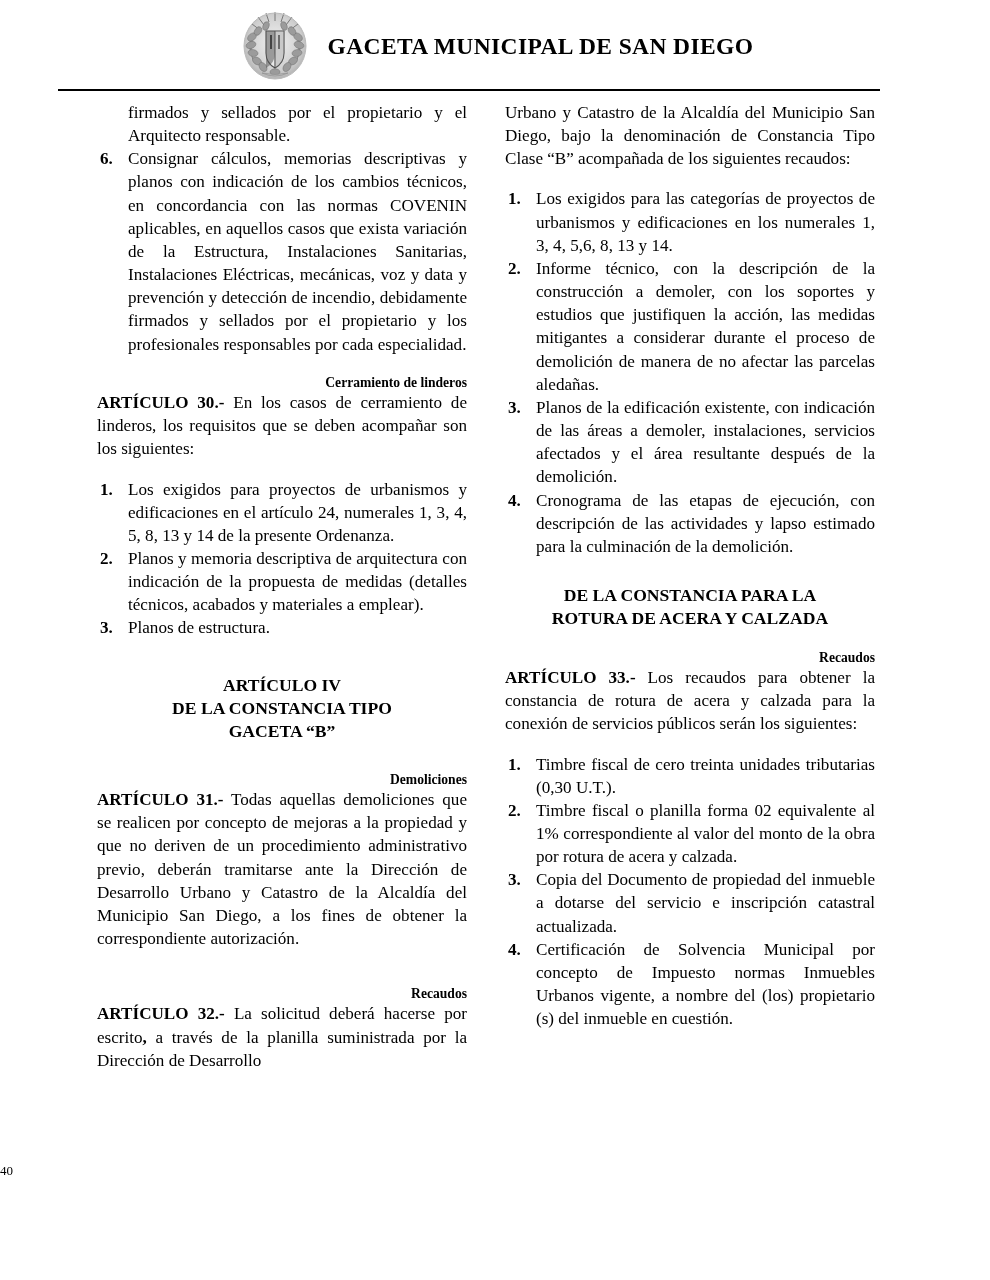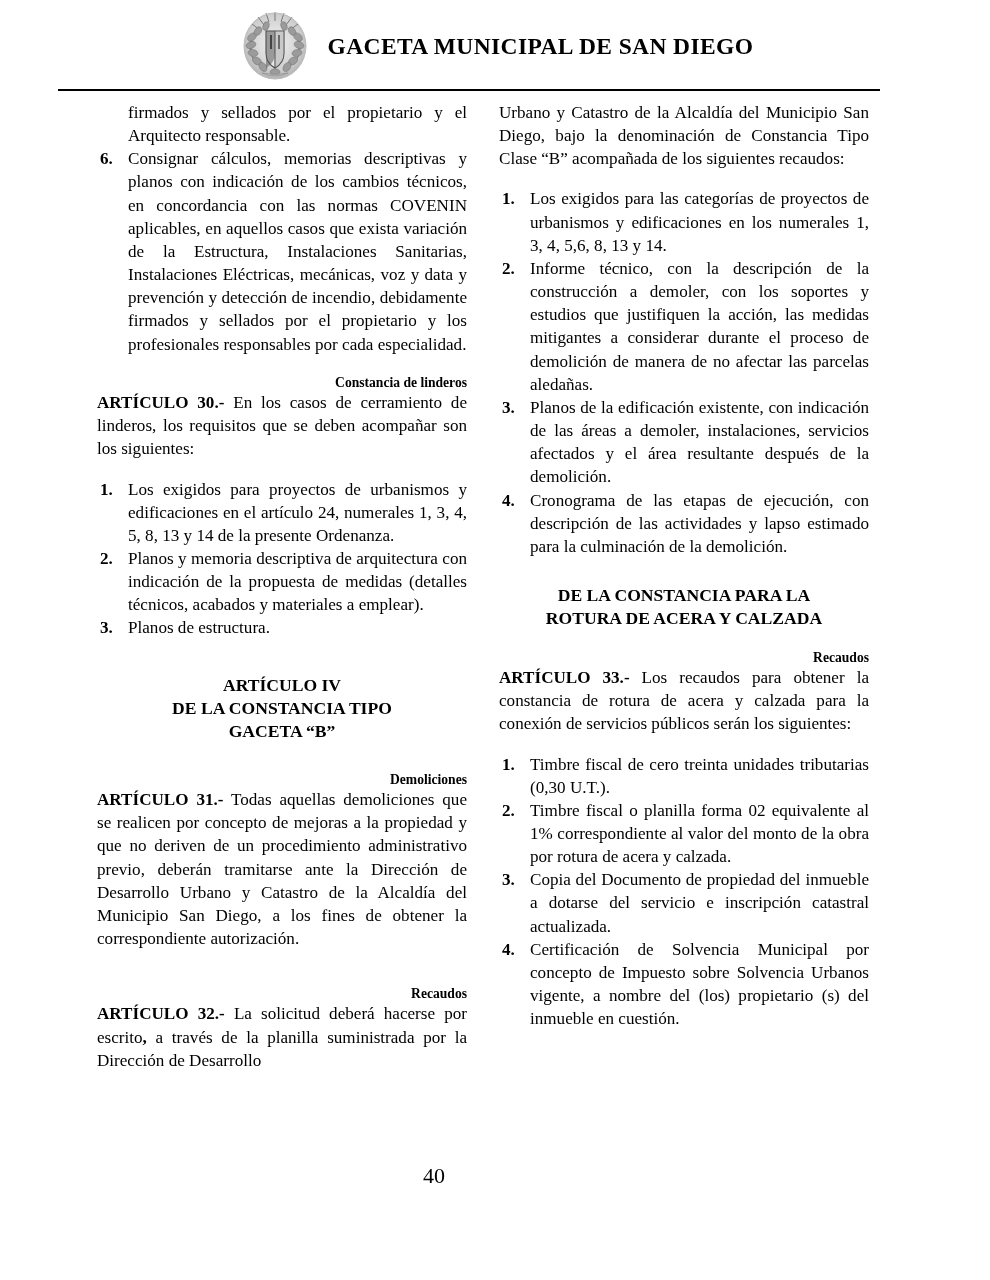--- a/index.html
+++ b/index.html
@@ -50,20 +50,21 @@
     border-top: 2.2px solid #000;
   }
 
   
   .columns {
     position: absolute;
     top: 101px;
     left: 0;
     width: 990px;
     display: flex;
+    gap: 6px;
   }
   .col {
     width: 370px;
     font-size: 17.1px;
     line-height: 1.355;
     text-align: justify;
     text-justify: inter-word;
     hyphens: none;
   }
   .col-left  { margin-left: 97px; }
@@ -121,22 +122,22 @@
 
   .art { font-weight: bold; }
   b.cm { font-weight: bold; }
 
   
   .page-number {
     position: absolute;
     left: 0;
     top: 1163px;
     width: 868px;
-    text-align: center;
-    font-size: 22px;
+    text-align: left;
+    font-size: 13px;
   }
 </style>
 </head>
 <body>
 
 <div class="masthead">
   <div class="crest">
     <svg viewBox="0 0 70 74" xmlns="http://www.w3.org/2000/svg">
       <defs>
         <radialGradient id="gwash" cx="50%" cy="45%" r="60%">
@@ -205,21 +206,21 @@
 
     <ol class="num-list">
       <li>
         <span class="lead">6.</span>
         <span>Consignar cálculos, memorias descriptivas y planos con indicación de los cambios técnicos, en concordancia con las normas COVENIN aplicables, en aquellos casos que exista variación de la Estructura, Instalaciones Sanitarias, Instalaciones Eléctricas, mecánicas, voz y data   y prevención y detección de incendio, debidamente firmados y sellados por el propietario y los profesionales responsables por cada especialidad.</span>
       </li>
     </ol>
 
     <div class="gap-md"></div>
 
-    <div class="side-label">Constancia de linderos</div>
+    <div class="side-label">Cerramiento de linderos</div>
 
     <p class="para">
       <span class="art">ARTÍCULO     30.-</span>
       <span>En los casos de cerramiento de linderos, los requisitos que se deben acompañar son los siguientes:</span>
     </p>
 
     <div class="gap-md"></div>
 
     <ol class="num-list">
       <li>
@@ -315,20 +316,20 @@
       <li>
         <span class="lead">2.</span>
         <span>Timbre fiscal o planilla forma 02 equivalente al 1% correspondiente al valor del monto de la obra por rotura de acera y calzada.</span>
       </li>
       <li>
         <span class="lead">3.</span>
         <span>Copia del Documento de propiedad del inmueble a dotarse del servicio e inscripción catastral actualizada.</span>
       </li>
       <li>
         <span class="lead">4.</span>
-        <span>Certificación  de Solvencia Municipal por concepto de Impuesto sobre Solvencia Urbanos vigente, a nombre del (los) propietario (s) del inmueble en cuestión.</span>
+        <span>Certificación  de Solvencia Municipal por concepto de Impuesto normas Inmuebles Urbanos vigente, a nombre del (los) propietario (s) del inmueble en cuestión.</span>
       </li>
     </ol>
 
   </div>
 </div>
 
 <div class="page-number">40</div>
 
 </body></html>

